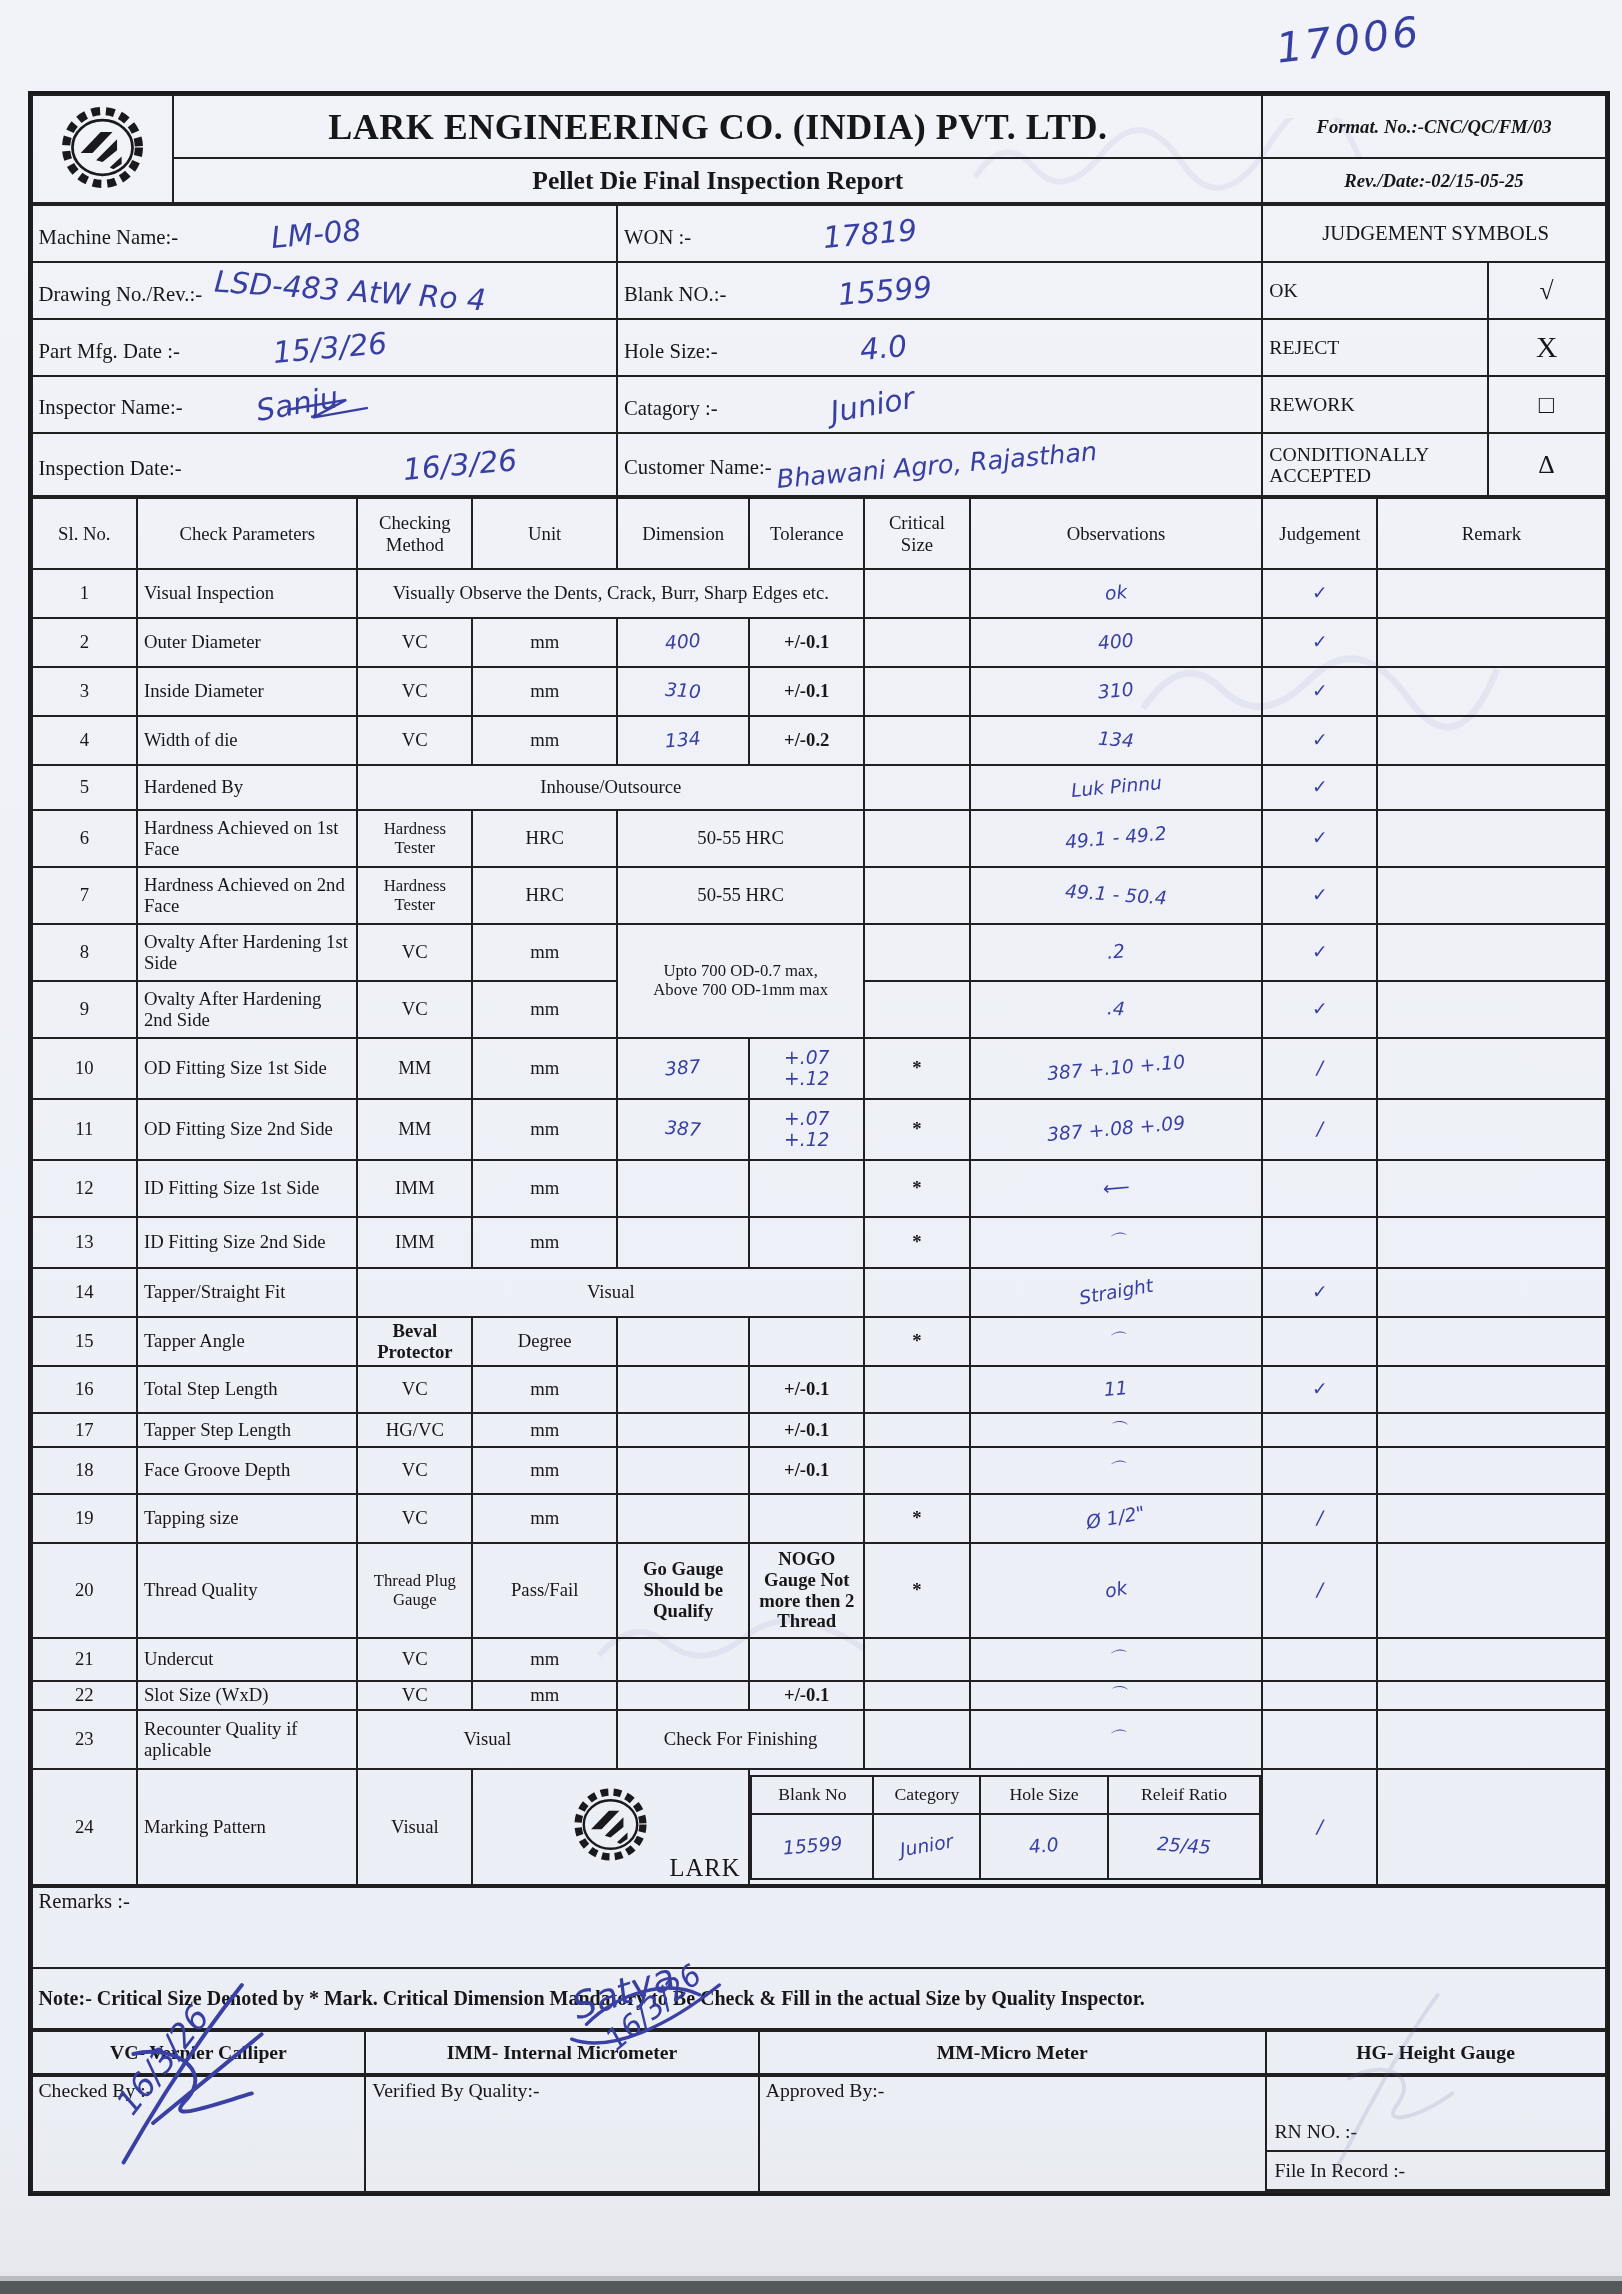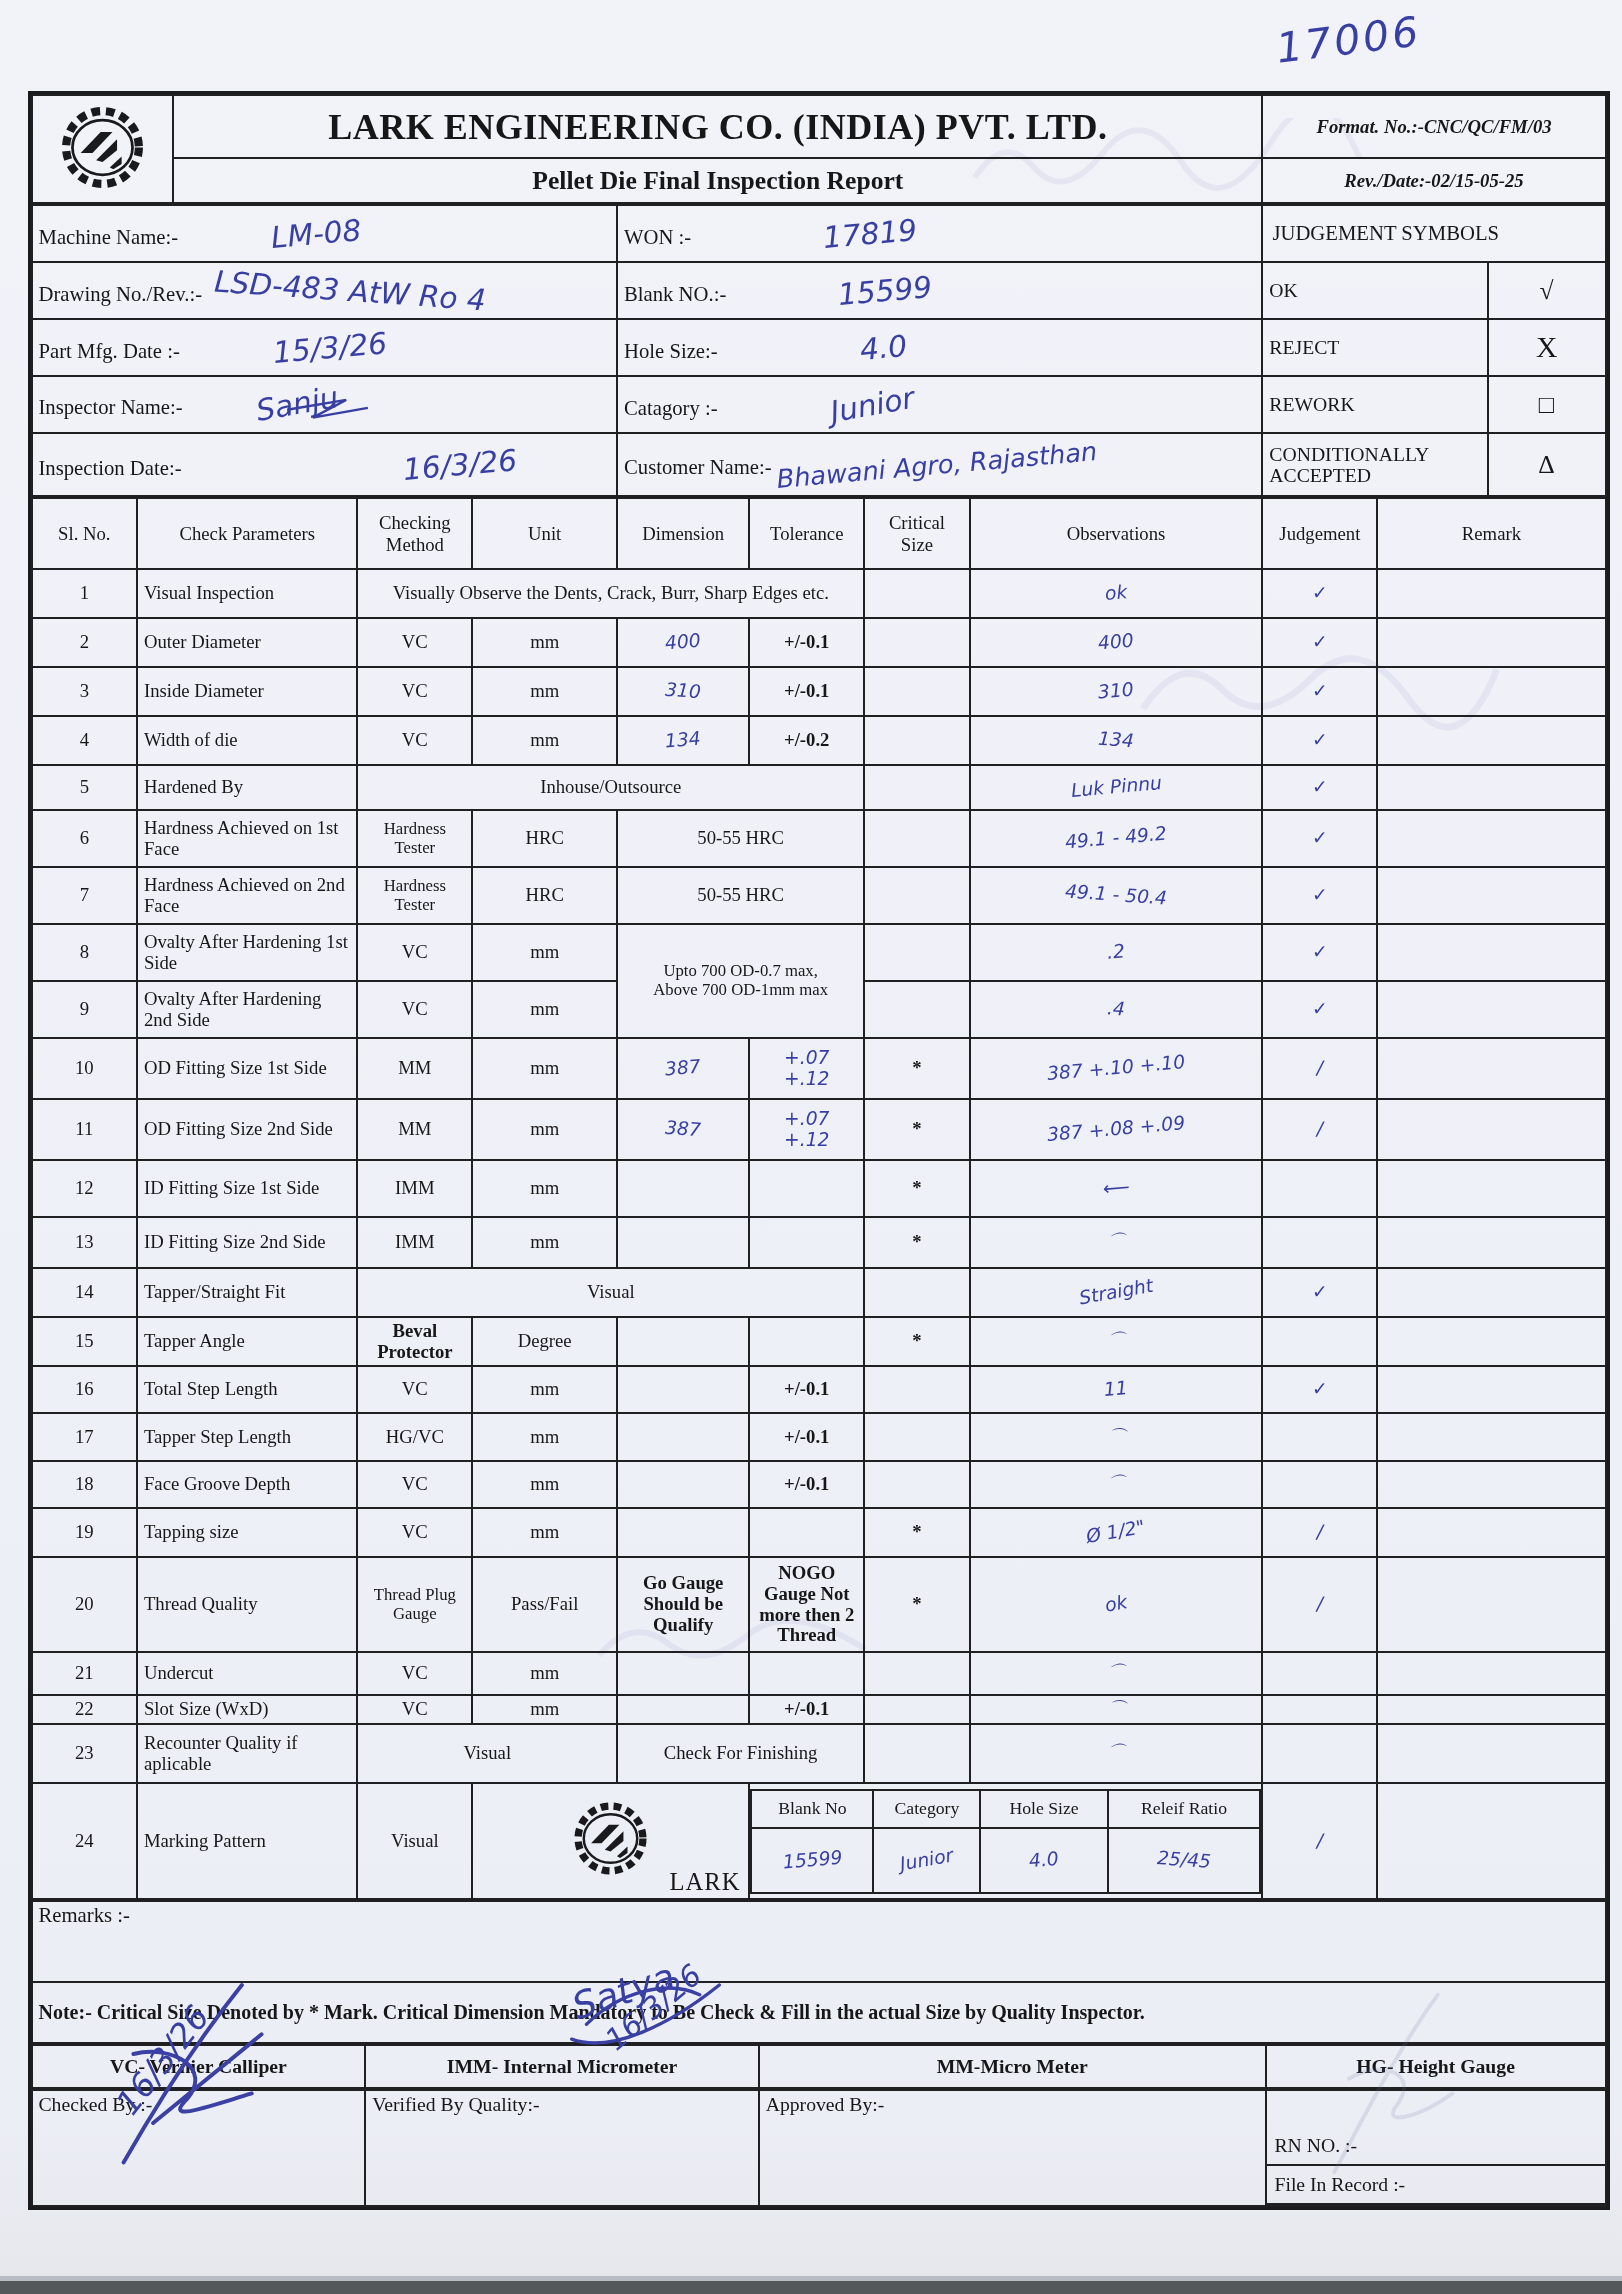--- a/index.html
+++ b/index.html
@@ -8,21 +8,21 @@
         font-family:"Liberation Serif",serif;color:#17171a;}
   .frame{position:absolute;left:27.6px;top:91px;width:1576px;border:3px solid #1b1b1d;background:transparent;}
   table{border-collapse:collapse;width:100%;table-layout:fixed;}
   td,th{border:2px solid #202022;padding:2px 5.9px;vertical-align:middle;overflow:visible;}
   
   .company{font-size:36px;font-weight:bold;text-align:center;letter-spacing:0.5px;}
   .subtitle{font-size:25.6px;font-weight:bold;text-align:center;}
   .fmt{font-size:18.7px;font-weight:bold;text-align:center;font-style:italic;}
   .lbl{font-size:20.7px;text-align:left;white-space:nowrap;}
   .info td{height:51px;}
-  .js-title{font-size:20.7px;text-align:left;font-weight:normal;padding-left:9px;}
+  .js-title{font-size:20.7px;text-align:center;font-weight:normal;padding-left:9px;}
   .js-row{display:flex;align-items:center;height:100%;}
   .js-lab{flex:1;font-size:19.7px;padding-left:5.9px;line-height:1.05;}
   .js-sym{width:34%;align-self:stretch;display:flex;align-items:center;justify-content:center;
           border-left:2px solid #202022;font-size:25.6px;}
   .main th{font-size:18.7px;font-weight:normal;text-align:center;line-height:1.15;}
   .main td{font-size:18.7px;text-align:center;line-height:1.12;}
   .c-param{text-align:left !important;font-size:18.7px;}
   .c-span{font-size:18.7px;}
   .c-small{font-size:14.8px;font-weight:bold;line-height:1.1;}
   .c-crit{font-size:25.6px;font-weight:bold;}
@@ -414,21 +414,21 @@
         <td>VC</td>
         <td>mm</td>
         <td></td>
         <td style="font-weight:bold">+/-0.1</td>
         <td></td>
         <td class="hw hw-obs"><span class="rot-a">11</span></td>
         <td class="hw tick">✓</td>
         <td></td>
       </tr>
 
-      <tr style="height:48px">
+      <tr style="height:34px">
         <td>17</td>
         <td class="c-param">Tapper Step Length</td>
         <td>HG/VC</td>
         <td>mm</td>
         <td></td>
         <td style="font-weight:bold">+/-0.1</td>
         <td></td>
         <td class="hw dash"><span class="rot-b">⌒</span></td>
         <td class="hw"></td>
         <td></td>

